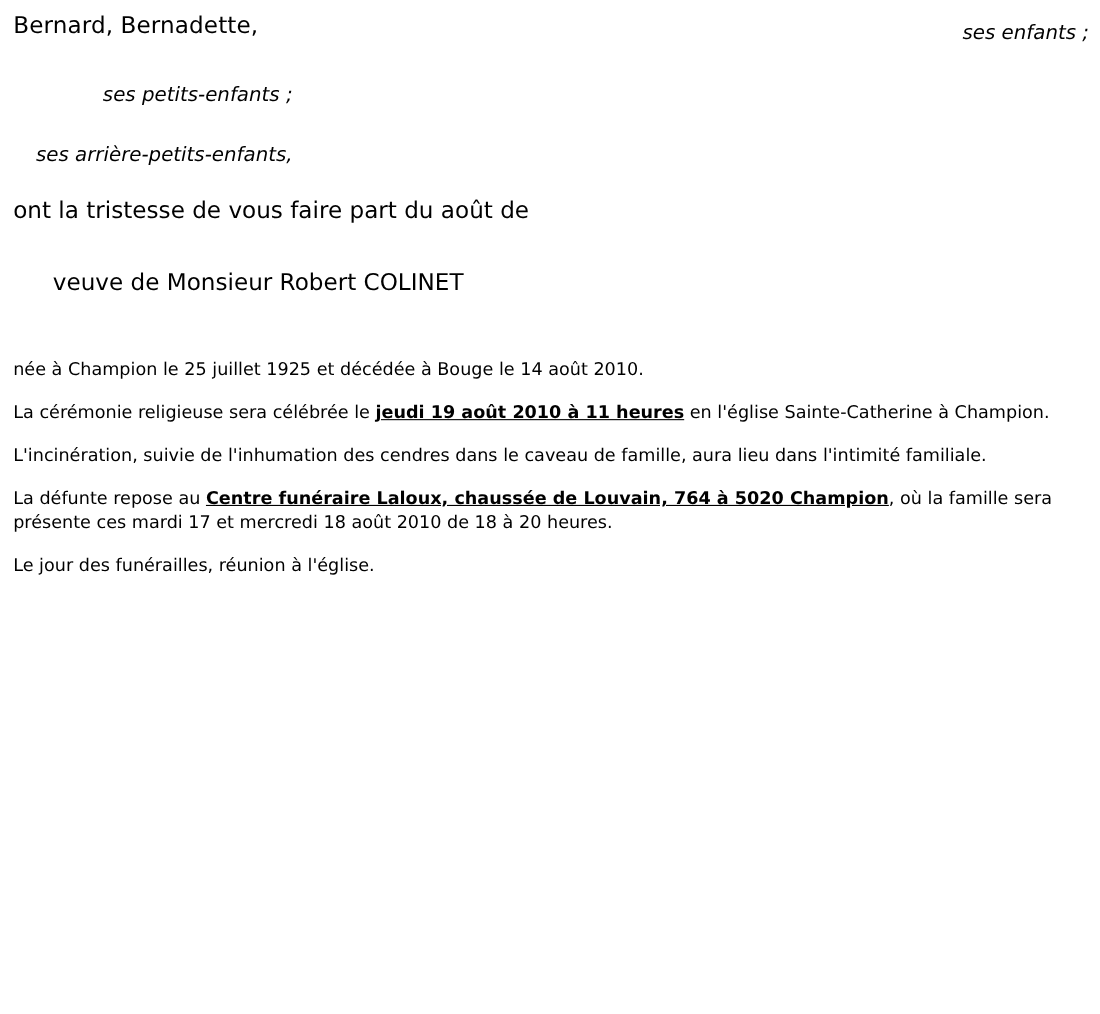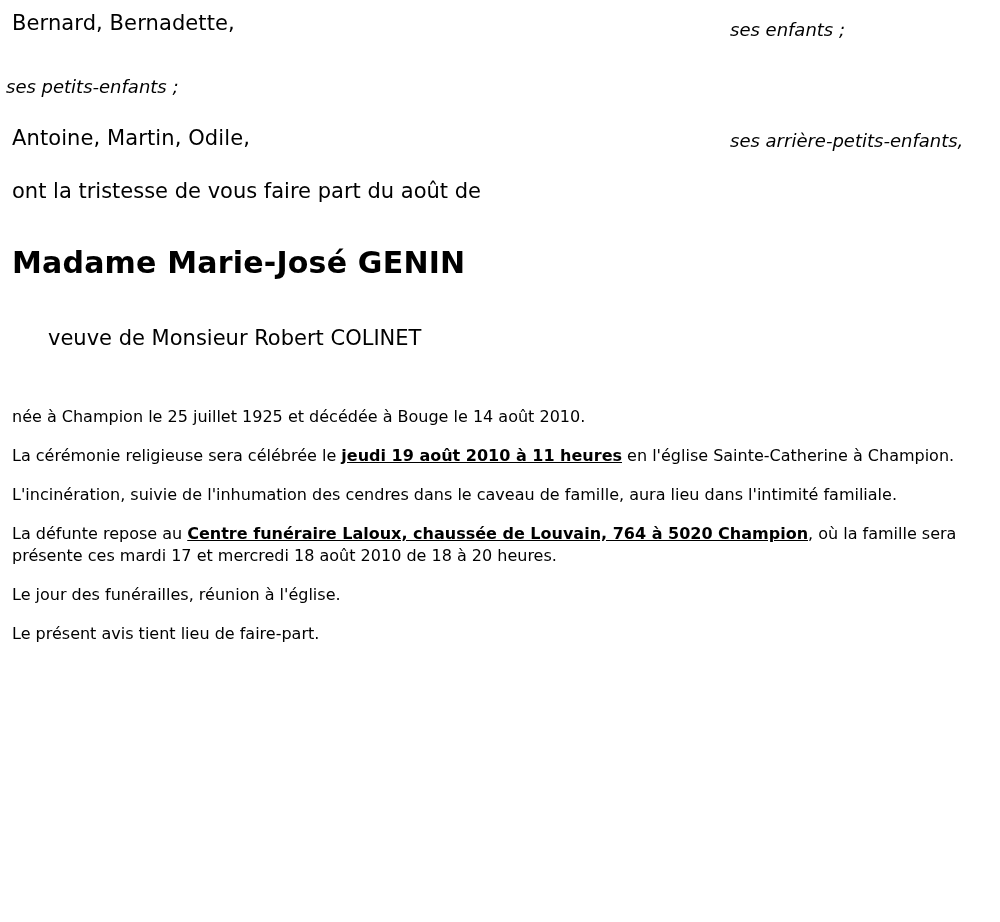--- a/index.html
+++ b/index.html
@@ -37,20 +37,21 @@
     font-size: 21px;
     line-height: 1.25;
     letter-spacing: 0.1px;
     flex: 0 1 auto;
     padding-left: 6px;
   }
   .family-relation {
     font-size: 18px;
     font-style: italic;
     line-height: 1.3;
+    text-align: right;
     width: 260px;
     flex: 0 0 260px;
     padding-top: 8px;
     padding-right: 4px;
   }
   .family-relation.two-line {
     padding-top: 4px;
   }
 
   .intro {
@@ -100,41 +101,38 @@
     <div class="family-row">
       <div class="family-names">Bernard, Bernadette,</div>
       <div class="family-relation">ses enfants ;</div>
     </div>
 
     <div class="family-row">
       <div class="family-relation">ses petits-enfants ;</div>
     </div>
 
     <div class="family-row">
-      <div class="family-names">Antoine, Martin, Odile,</div>
       <div class="family-relation two-line">ses arrière-petits-enfants,</div>
     </div>
 
   </div>
 
   <div class="intro">ont la tristesse de vous faire part du août de</div>
 
-  <div class="deceased-name">Madame Marie-José GENIN</div>
 
   <div class="spouse">veuve de Monsieur Robert COLINET</div>
 
   <div class="paragraphs">
 
     <p class="para">née à Champion le 25 juillet 1925 et décédée à Bouge le 14 août 2010.</p>
 
     <p class="para"><span>La cérémonie religieuse sera célébrée le </span><b>jeudi 19 août 2010 à 11 heures</b><span> en l'église Sainte-Catherine à Champion.</span></p>
 
     <p class="para">L'incinération, suivie de l'inhumation des cendres dans le caveau de famille, aura lieu dans l'intimité familiale.</p>
 
     <p class="para"><span>La défunte repose au </span><b>Centre funéraire Laloux, chaussée de Louvain, 764 à 5020 Champion</b><span>, où la famille sera présente ces mardi 17 et mercredi 18 août 2010 de 18 à 20 heures.</span></p>
 
     <p class="para">Le jour des funérailles, réunion à l'église.</p>
 
-    <p class="para">Le présent avis tient lieu de faire-part.</p>
 
   </div>
 
 </div>
 
 </body></html>

